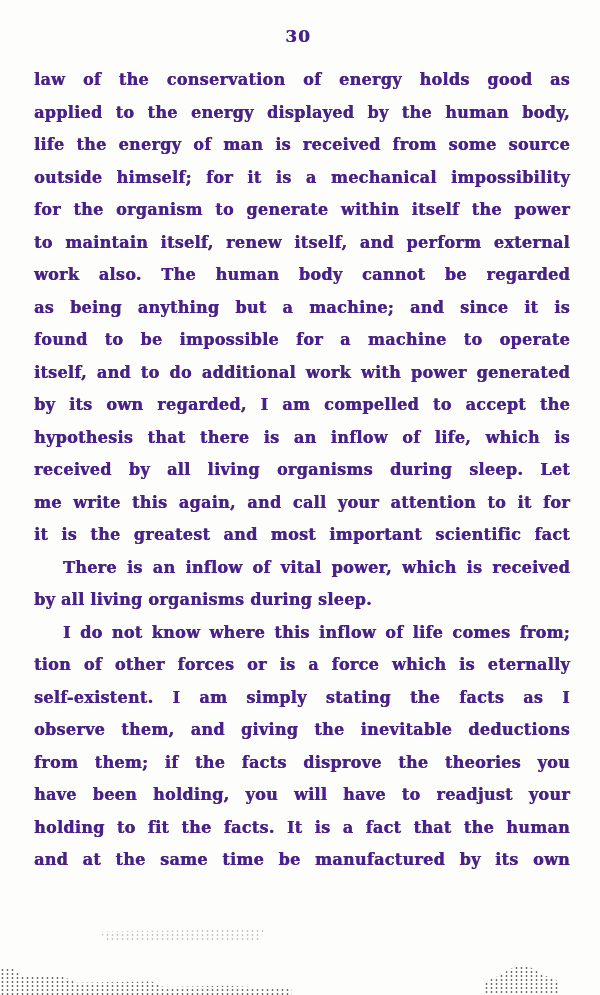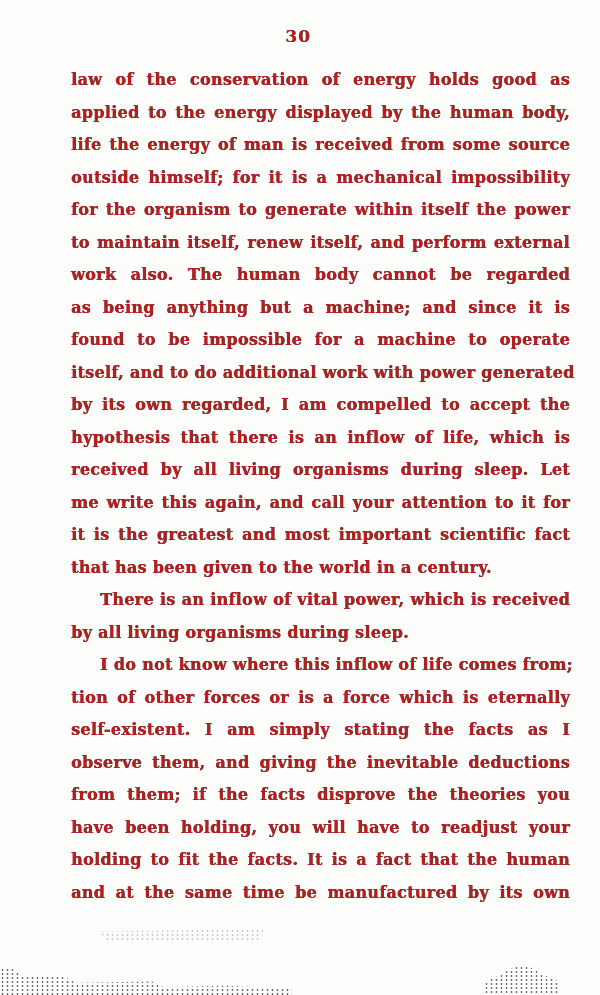--- a/index.html
+++ b/index.html
@@ -7,21 +7,21 @@
     padding: 0;
     background: #e8e8e8;
   }
   .page {
     position: relative;
     width: 600px;
     height: 995px;
     background: #fdfdfb;
     overflow: hidden;
     font-family: "DejaVu Serif", "Liberation Serif", serif;
-    color: #b91c1c;
+    color: #4c1d95;
   }
   .pagenum {
     position: absolute;
     top: 26px;
     left: 0;
     width: 596px;
     text-align: center;
     font-size: 17px;
     font-weight: 700;
     letter-spacing: 1px;
@@ -37,21 +37,20 @@
     height: 32.5px;
     line-height: 32.5px;
     font-size: 16px;
     font-weight: 700;
     letter-spacing: 0.3px;
     text-align: justify;
     text-align-last: justify;
     white-space: nowrap; 
     overflow: visible;
     text-shadow: 0.4px 0.4px 0 rgba(10,10,10,0.72), -0.2px 0.2px 0 rgba(20,20,20,0.25);
-    margin-left: 37px;
   }
   .line.end {
     text-align: left;
     text-align-last: left;
   }
   .line.indent {
     text-indent: 29px;
   }
   
   .noise {
@@ -100,21 +99,20 @@
     <div class="line">to maintain itself, renew itself, and perform external</div>
     <div class="line">work also.  The human body cannot be regarded</div>
     <div class="line">as being anything but a machine; and since it is</div>
     <div class="line">found to be impossible for a machine to operate</div>
     <div class="line">itself, and to do additional work with power generated</div>
     <div class="line">by its own regarded, I am compelled to accept the</div>
     <div class="line">hypothesis that there is an inflow of life, which is</div>
     <div class="line">received by all living organisms during sleep.  Let</div>
     <div class="line">me write this again, and call your attention to it for</div>
     <div class="line">it is the greatest and most important scientific fact</div>
-    <div class="line end">that has been given to the world in a century.</div>
     <div class="line indent">There is an inflow of vital power, which is received</div>
     <div class="line end">by all living organisms during sleep.</div>
     <div class="line indent">I do not know where this inflow of life comes from;</div>
     <div class="line">tion of other forces or is a force which is eternally</div>
     <div class="line">self-existent.  I am simply stating the facts as I</div>
     <div class="line">observe them, and giving the inevitable deductions</div>
     <div class="line">from them; if the facts disprove the theories you</div>
     <div class="line">have been holding, you will have to readjust your</div>
     <div class="line">holding to fit the facts.  It is a fact that the human</div>
     <div class="line">and at the same time be manufactured by its own</div>

